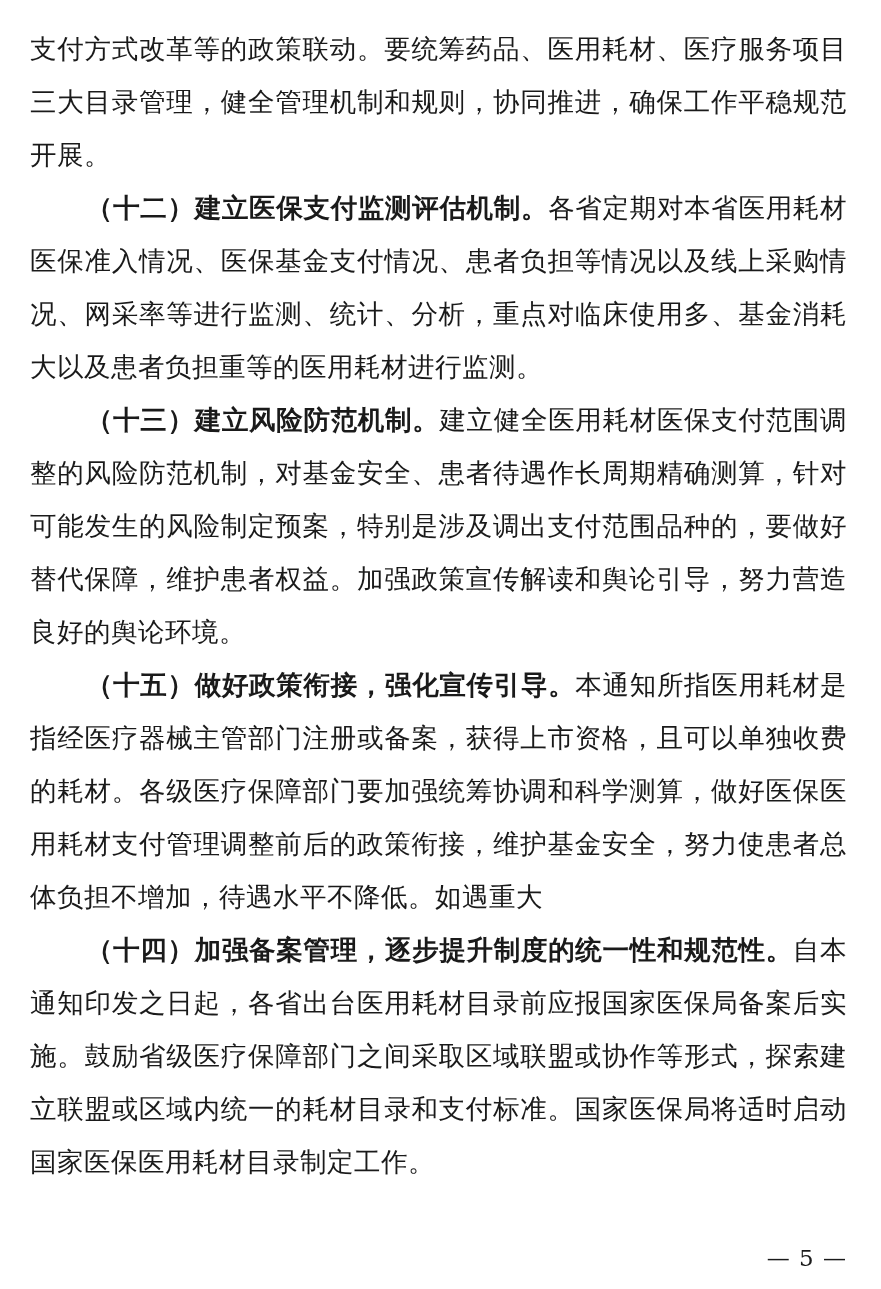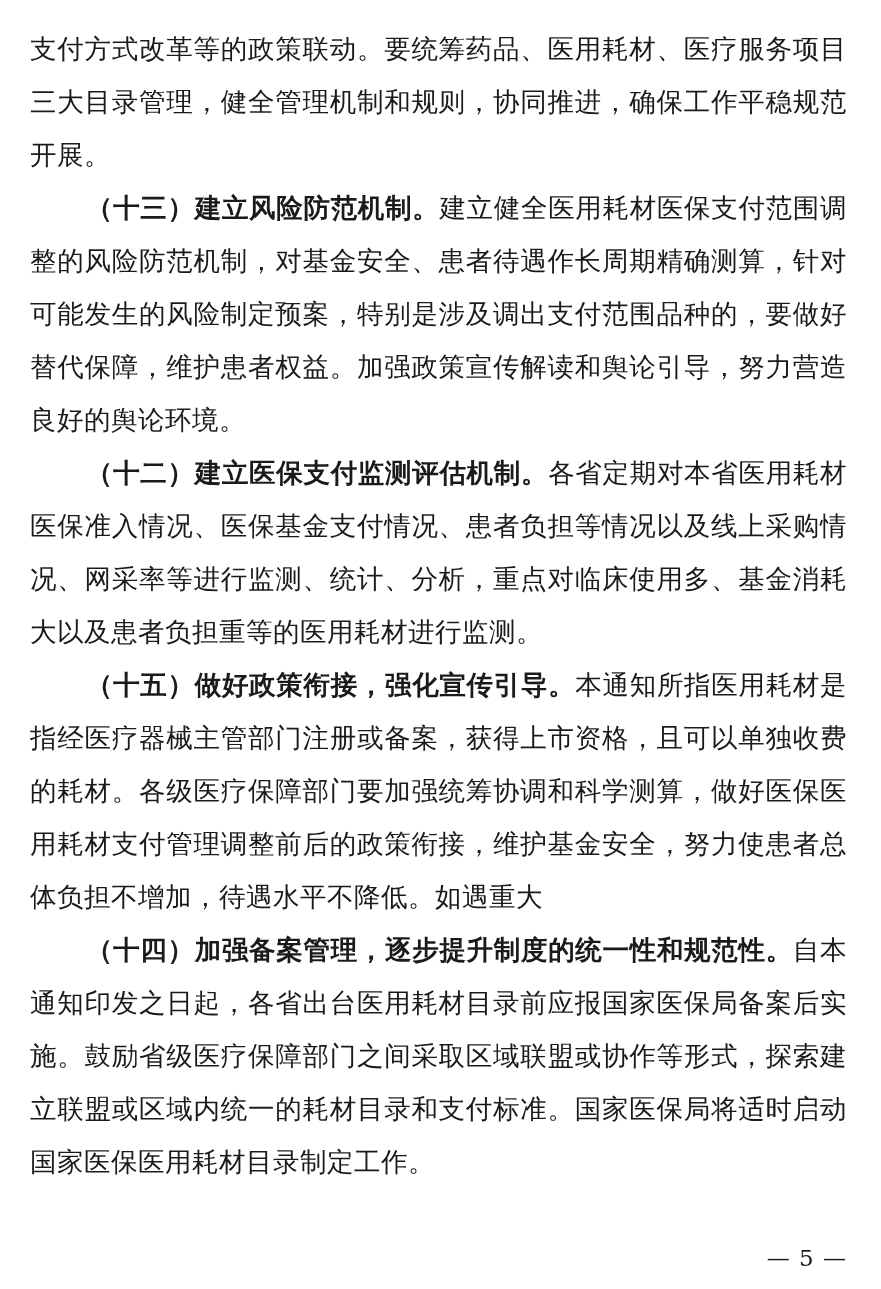--- a/index.html
+++ b/index.html
@@ -49,22 +49,22 @@
     font-size: 23px;
     letter-spacing: 1px;
   }
 </style>
 </head>
 <body>
 
 <div class="page">
   <div class="body-text" id="content">
       <p class="para"><span>支付方式改革等的政策联动。要统筹药品、医用耗材、医疗服务项目三大目录管理，健全管理机制和规则，协同推进，确保工作平稳规范开展。</span></p>
+      <p class="para indent"><span class="bold">（十二）建立医保支付监测评估机制。</span><span>各省定期对本省医用耗材医保准入情况、医保基金支付情况、患者负担等情况以及线上采购情况、网采率等进行监测、统计、分析，重点对临床使用多、基金消耗大以及患者负担重等的医用耗材进行监测。</span></p>
       <p class="para indent"><span class="bold">（十三）建立风险防范机制。</span><span>建立健全医用耗材医保支付范围调整的风险防范机制，对基金安全、患者待遇作长周期精确测算，针对可能发生的风险制定预案，特别是涉及调出支付范围品种的，要做好替代保障，维护患者权益。加强政策宣传解读和舆论引导，努力营造良好的舆论环境。</span></p>
-      <p class="para indent"><span class="bold">（十二）建立医保支付监测评估机制。</span><span>各省定期对本省医用耗材医保准入情况、医保基金支付情况、患者负担等情况以及线上采购情况、网采率等进行监测、统计、分析，重点对临床使用多、基金消耗大以及患者负担重等的医用耗材进行监测。</span></p>
       <p class="para indent"><span class="bold">（十五）做好政策衔接，强化宣传引导。</span><span>本通知所指医用耗材是指经医疗器械主管部门注册或备案，获得上市资格，且可以单独收费的耗材。各级医疗保障部门要加强统筹协调和科学测算，做好医保医用耗材支付管理调整前后的政策衔接，维护基金安全，努力使患者总体负担不增加，待遇水平不降低。如遇重大</span></p>
       <p class="para indent"><span class="bold">（十四）加强备案管理，逐步提升制度的统一性和规范性。</span><span>自本通知印发之日起，各省出台医用耗材目录前应报国家医保局备案后实施。鼓励省级医疗保障部门之间采取区域联盟或协作等形式，探索建立联盟或区域内统一的耗材目录和支付标准。国家医保局将适时启动国家医保医用耗材目录制定工作。</span></p>
     </div>
   <div class="footer-row">
     <span class="dash-left">—</span>
     <span class="pgnum">5</span>
     <span class="dash-right">—</span>
   </div>
 </div>
 

